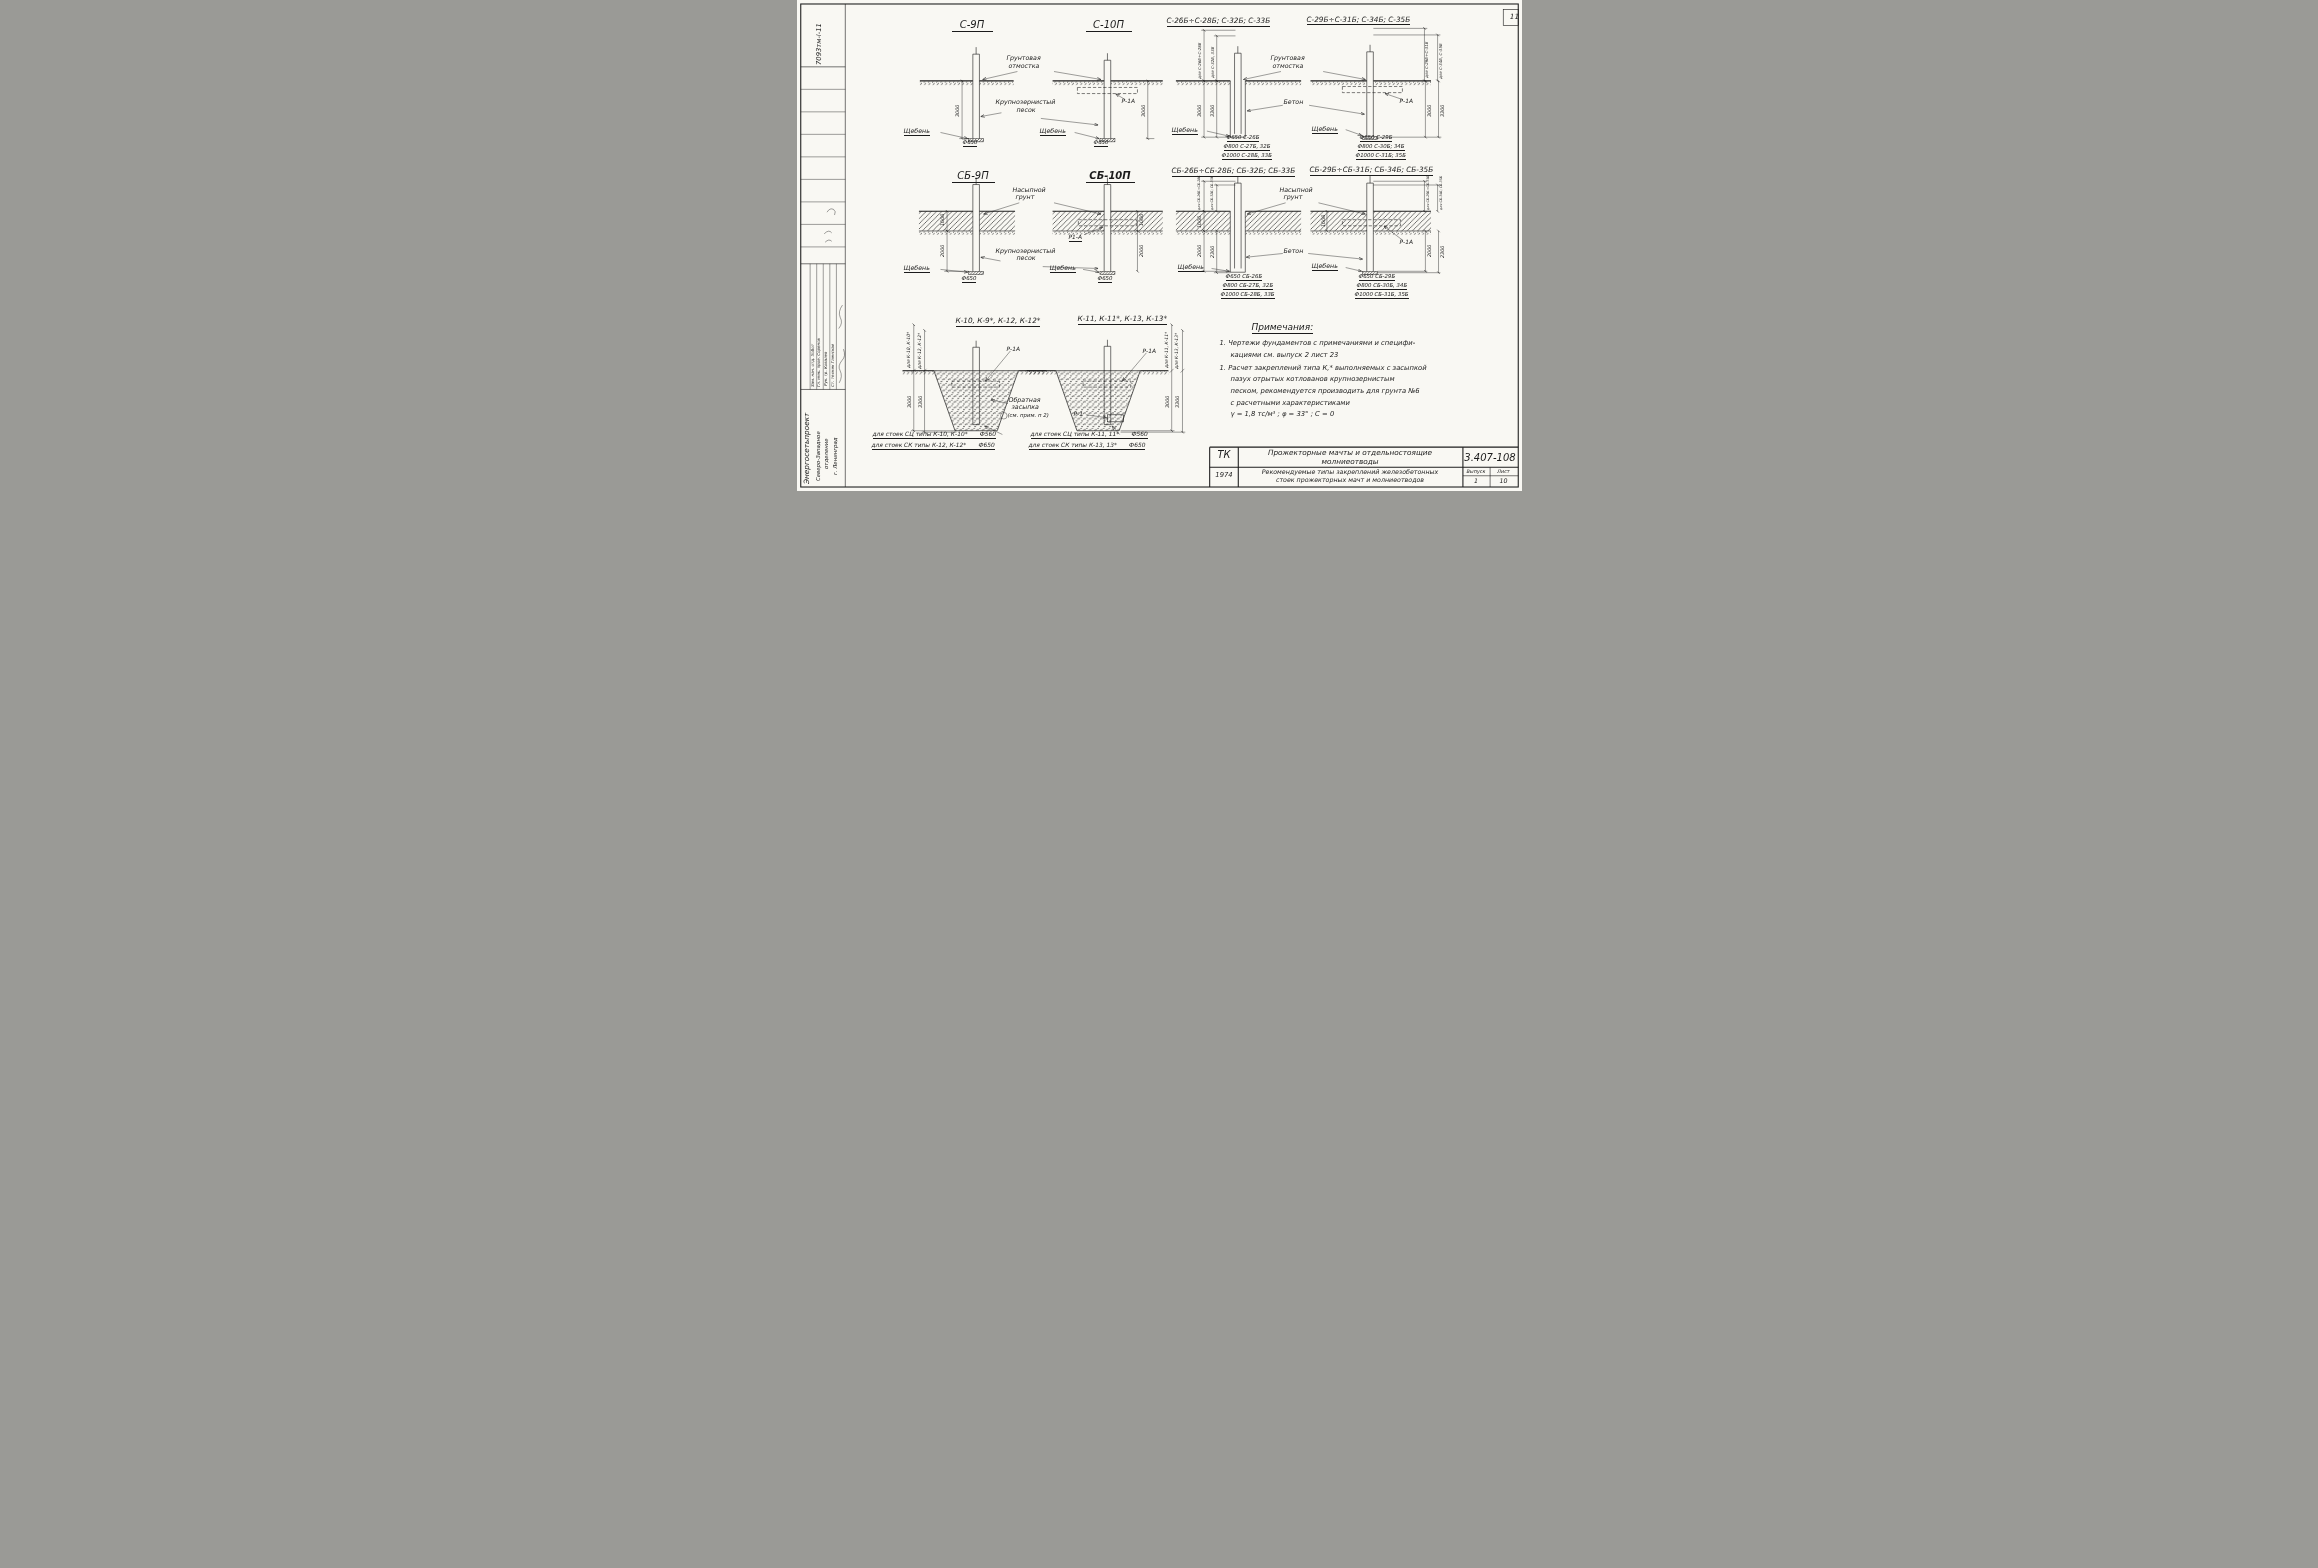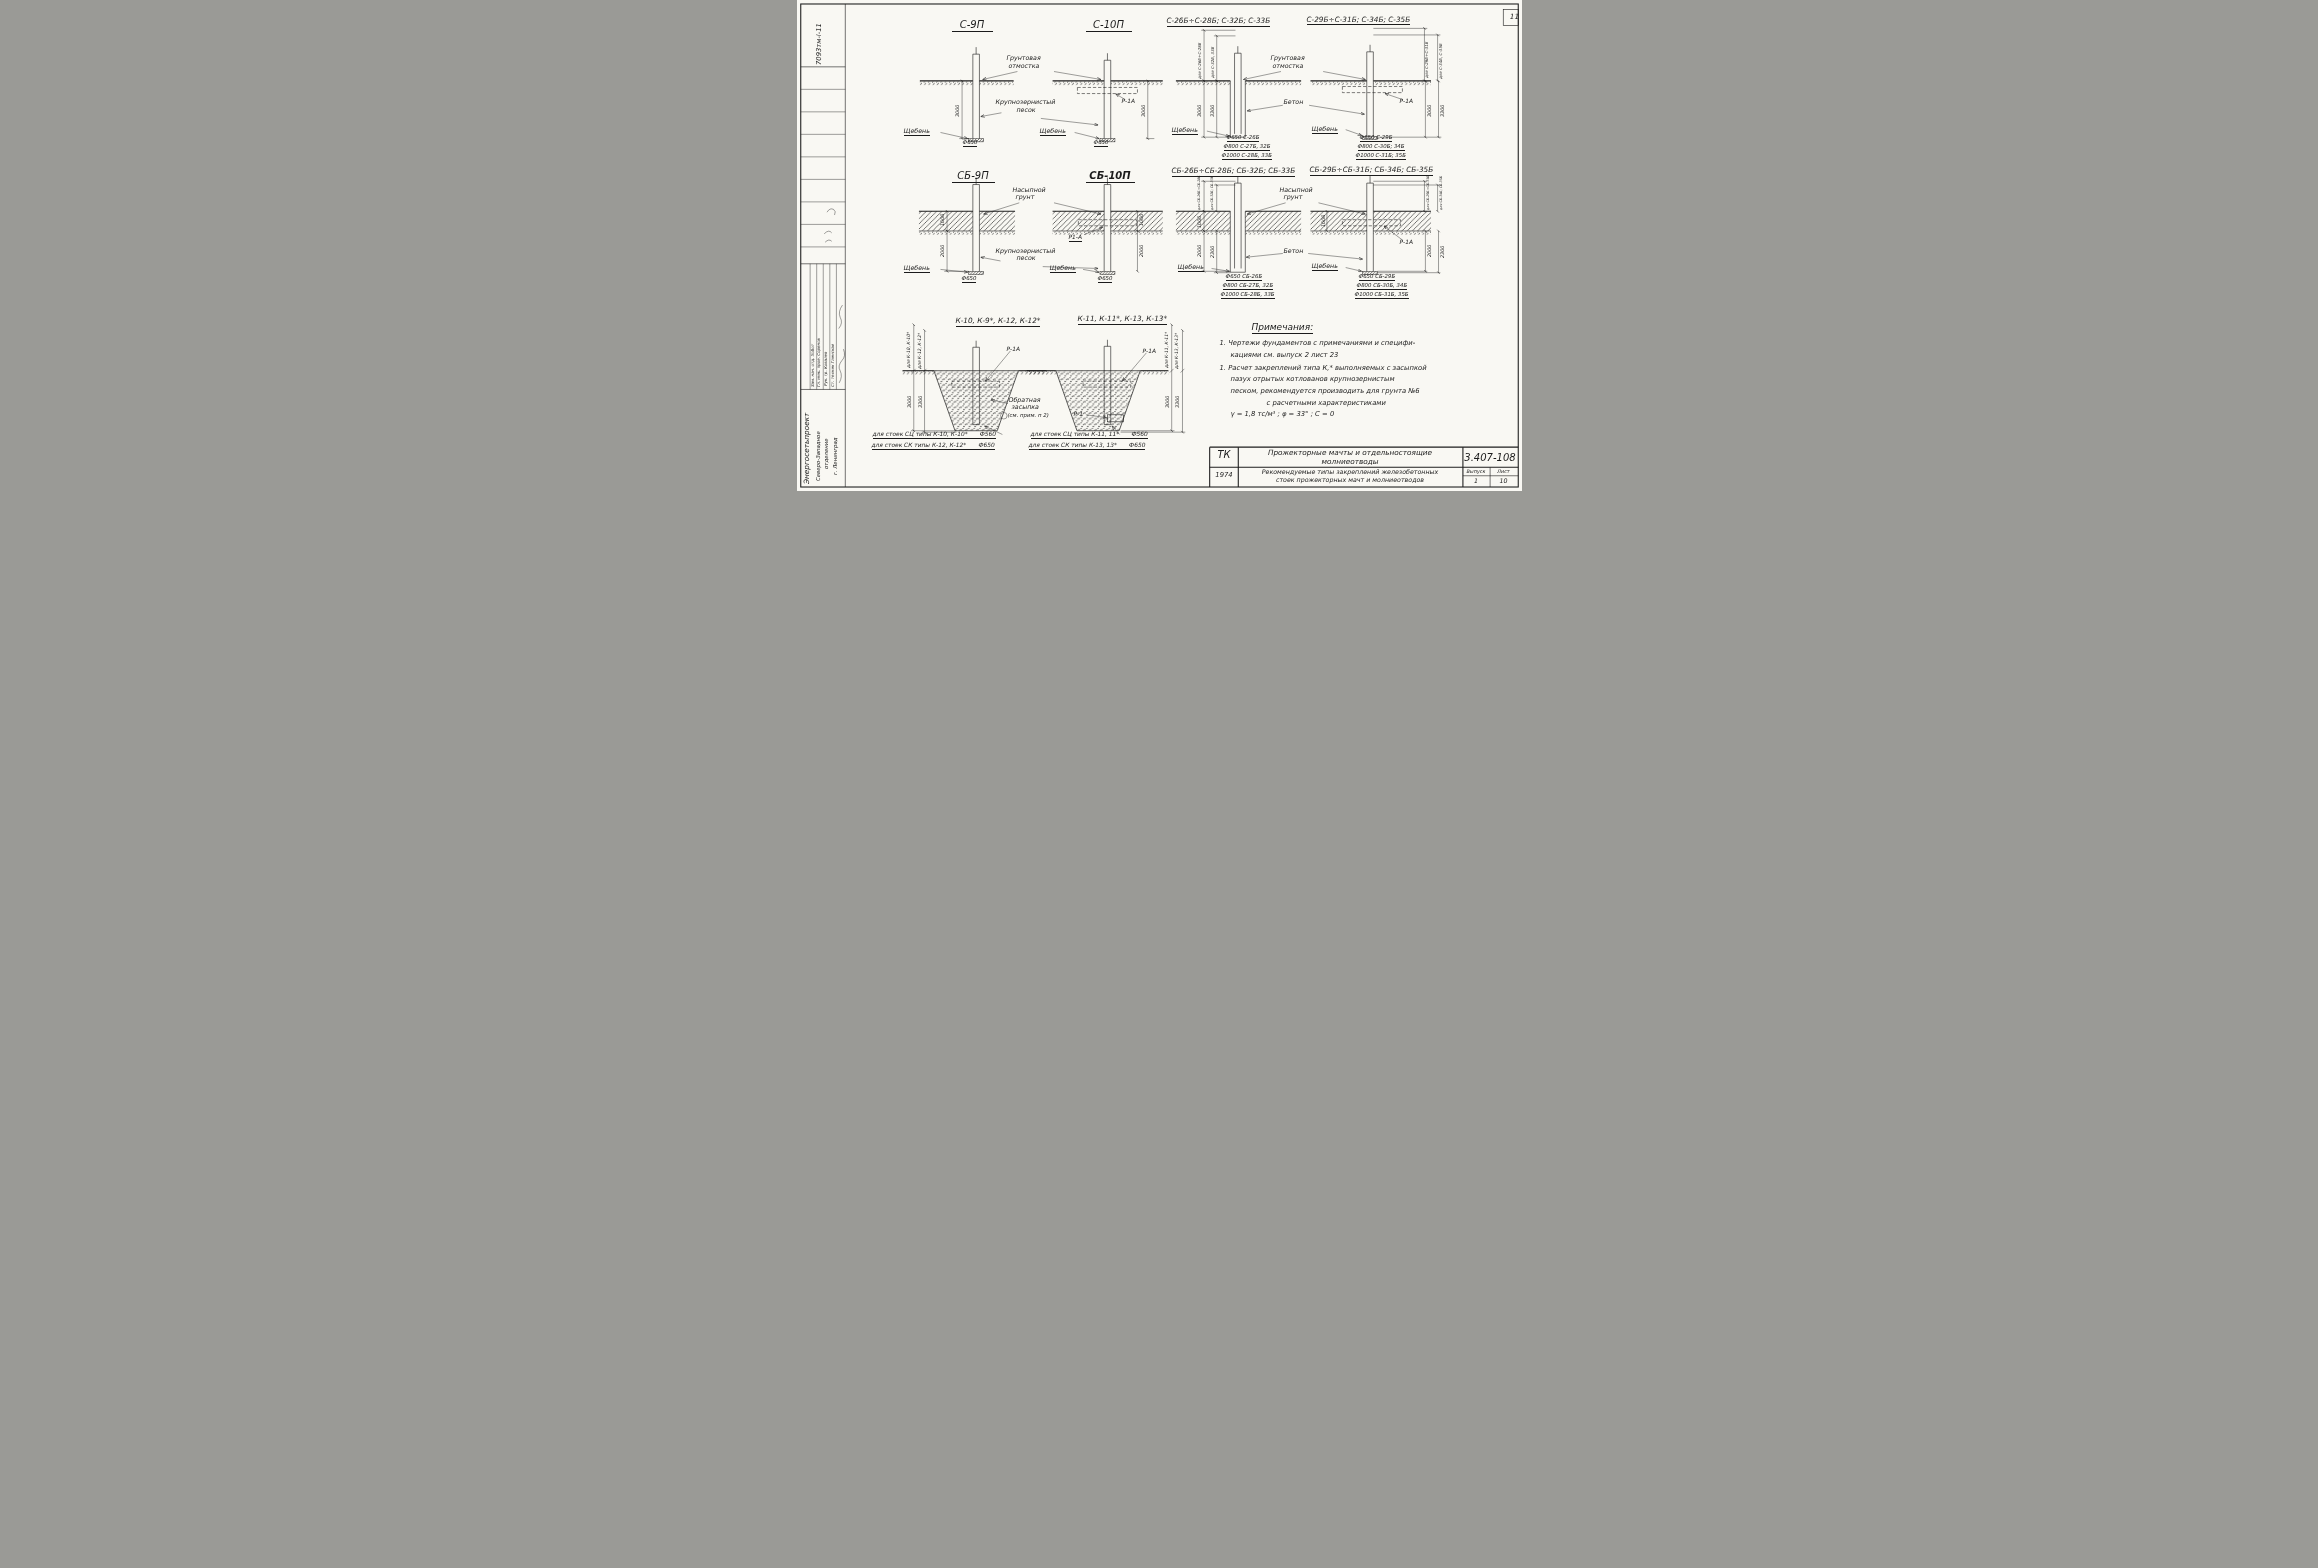--- a/index.html
+++ b/index.html
@@ -462,21 +462,21 @@
   <span>для стоек СК типы К-13, 13*</span>
   <span>Ф650</span>
 </div>
 
 <div class="lb f18 u" style="left:455px;top:323px;">Примечания:</div>
 <div class="lb f14" style="left:423px;top:340px;">1. Чертежи фундаментов с примечаниями и специфи-</div>
 <div class="lb f14" style="left:434px;top:352px;">кациями см. выпуск 2   лист 23</div>
 <div class="lb f14" style="left:423px;top:365px;">1. Расчет закреплений типа К,* выполняемых с засыпкой</div>
 <div class="lb f14" style="left:434px;top:376px;">пазух отрытых котлованов  крупнозернистым</div>
 <div class="lb f14" style="left:434px;top:388px;">песком, рекомендуется производить для грунта №6</div>
-<div class="lb f14" style="left:434px;top:400px;margin-left:36px;">с расчетными характеристиками</div>
+<div class="lb f14" style="left:434px;top:400px;">с расчетными характеристиками</div>
 <div class="lb f14" style="left:434px;top:411px;">γ = 1,8 тс/м³ ;   φ = 33° ;   С = 0</div>
 
 <div class="lb f20 ctr" style="left:414px;top:450px;width:27px;">ТК</div>
 <div class="lb f14 ctr" style="left:414px;top:472px;width:27px;">1974</div>
 <div class="lb f15 ctr" style="left:443px;top:449px;width:221px;">Прожекторные мачты и отдельностоящие</div>
 <div class="lb f15 ctr" style="left:443px;top:458px;width:221px;">молниеотводы</div>
 <div class="lb f16 ctr" style="left:667px;top:452px;width:53px;">3.407-108</div>
 <div class="lb f13 ctr" style="left:443px;top:469px;width:221px;">Рекомендуемые типы закреплений железобетонных</div>
 <div class="lb f13 ctr" style="left:443px;top:477px;width:221px;">стоек прожекторных мачт и молниеотводов</div>
 <div class="lb f10 ctr" style="left:667px;top:469px;width:25px;">Выпуск</div>

